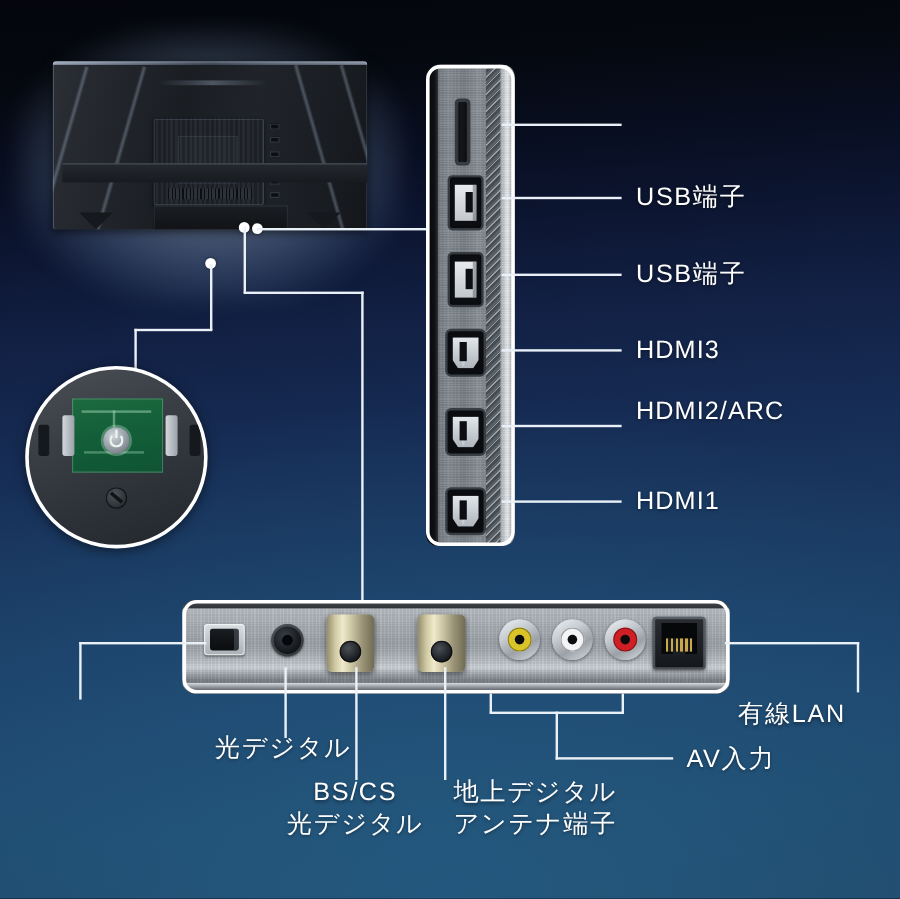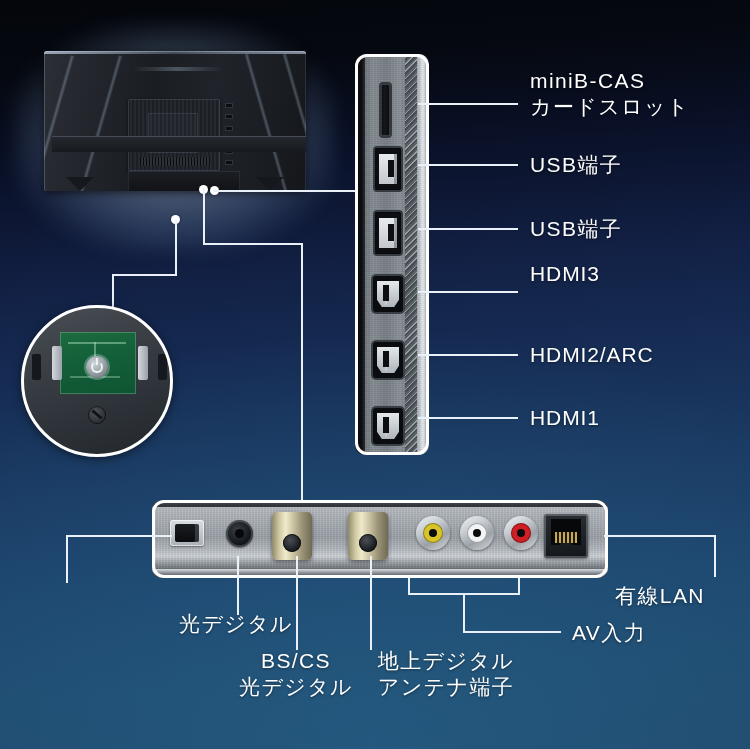--- a/index.html
+++ b/index.html
@@ -503,34 +503,32 @@
     <div class="port" id="port-cas"></div>
     <div class="port port-usb" style="top:94px;"></div>
     <div class="port port-usb" style="top:158px;"></div>
     <div class="port port-hdmi" style="top:222px;"></div>
     <div class="port port-hdmi" style="top:288px;"></div>
     <div class="port port-hdmi" style="top:354px;"></div>
   </div>
   <div class="frame" style="left:355px; top:54px; width:74px; height:401px;"></div>
 
   <div class="line h" style="left:418px; top:103px; width:100px;"></div>
-  <div class="lbl jp" style="left:530px; top:68px;">miniB-CAS
-カードスロット</div>
 
   <div class="line h" style="left:418px; top:164px; width:100px;"></div>
   <div class="lbl jp" style="left:530px; top:152px;">USB端子</div>
 
   <div class="line h" style="left:418px; top:228px; width:100px;"></div>
   <div class="lbl jp" style="left:530px; top:216px;">USB端子</div>
 
   <div class="line h" style="left:418px; top:291px; width:100px;"></div>
-  <div class="lbl" style="left:530px; top:261px;">HDMI3</div>
+  <div class="lbl" style="left:530px; top:279px;">HDMI3</div>
 
   <div class="line h" style="left:418px; top:354px; width:100px;"></div>
-  <div class="lbl" style="left:530px; top:342px;">HDMI2/ARC</div>
+  <div class="lbl" style="left:530px; top:330px;">HDMI2/ARC</div>
 
   <div class="line h" style="left:418px; top:417px; width:100px;"></div>
   <div class="lbl" style="left:530px; top:405px;">HDMI1</div>
 
   <div id="power-circle">
     <div class="side-tab" id="tab-l"></div>
     <div class="side-tab" id="tab-r"></div>
     <div id="pcb">
       <div id="pcb-trace1"></div>
       <div id="pcb-trace2"></div>

